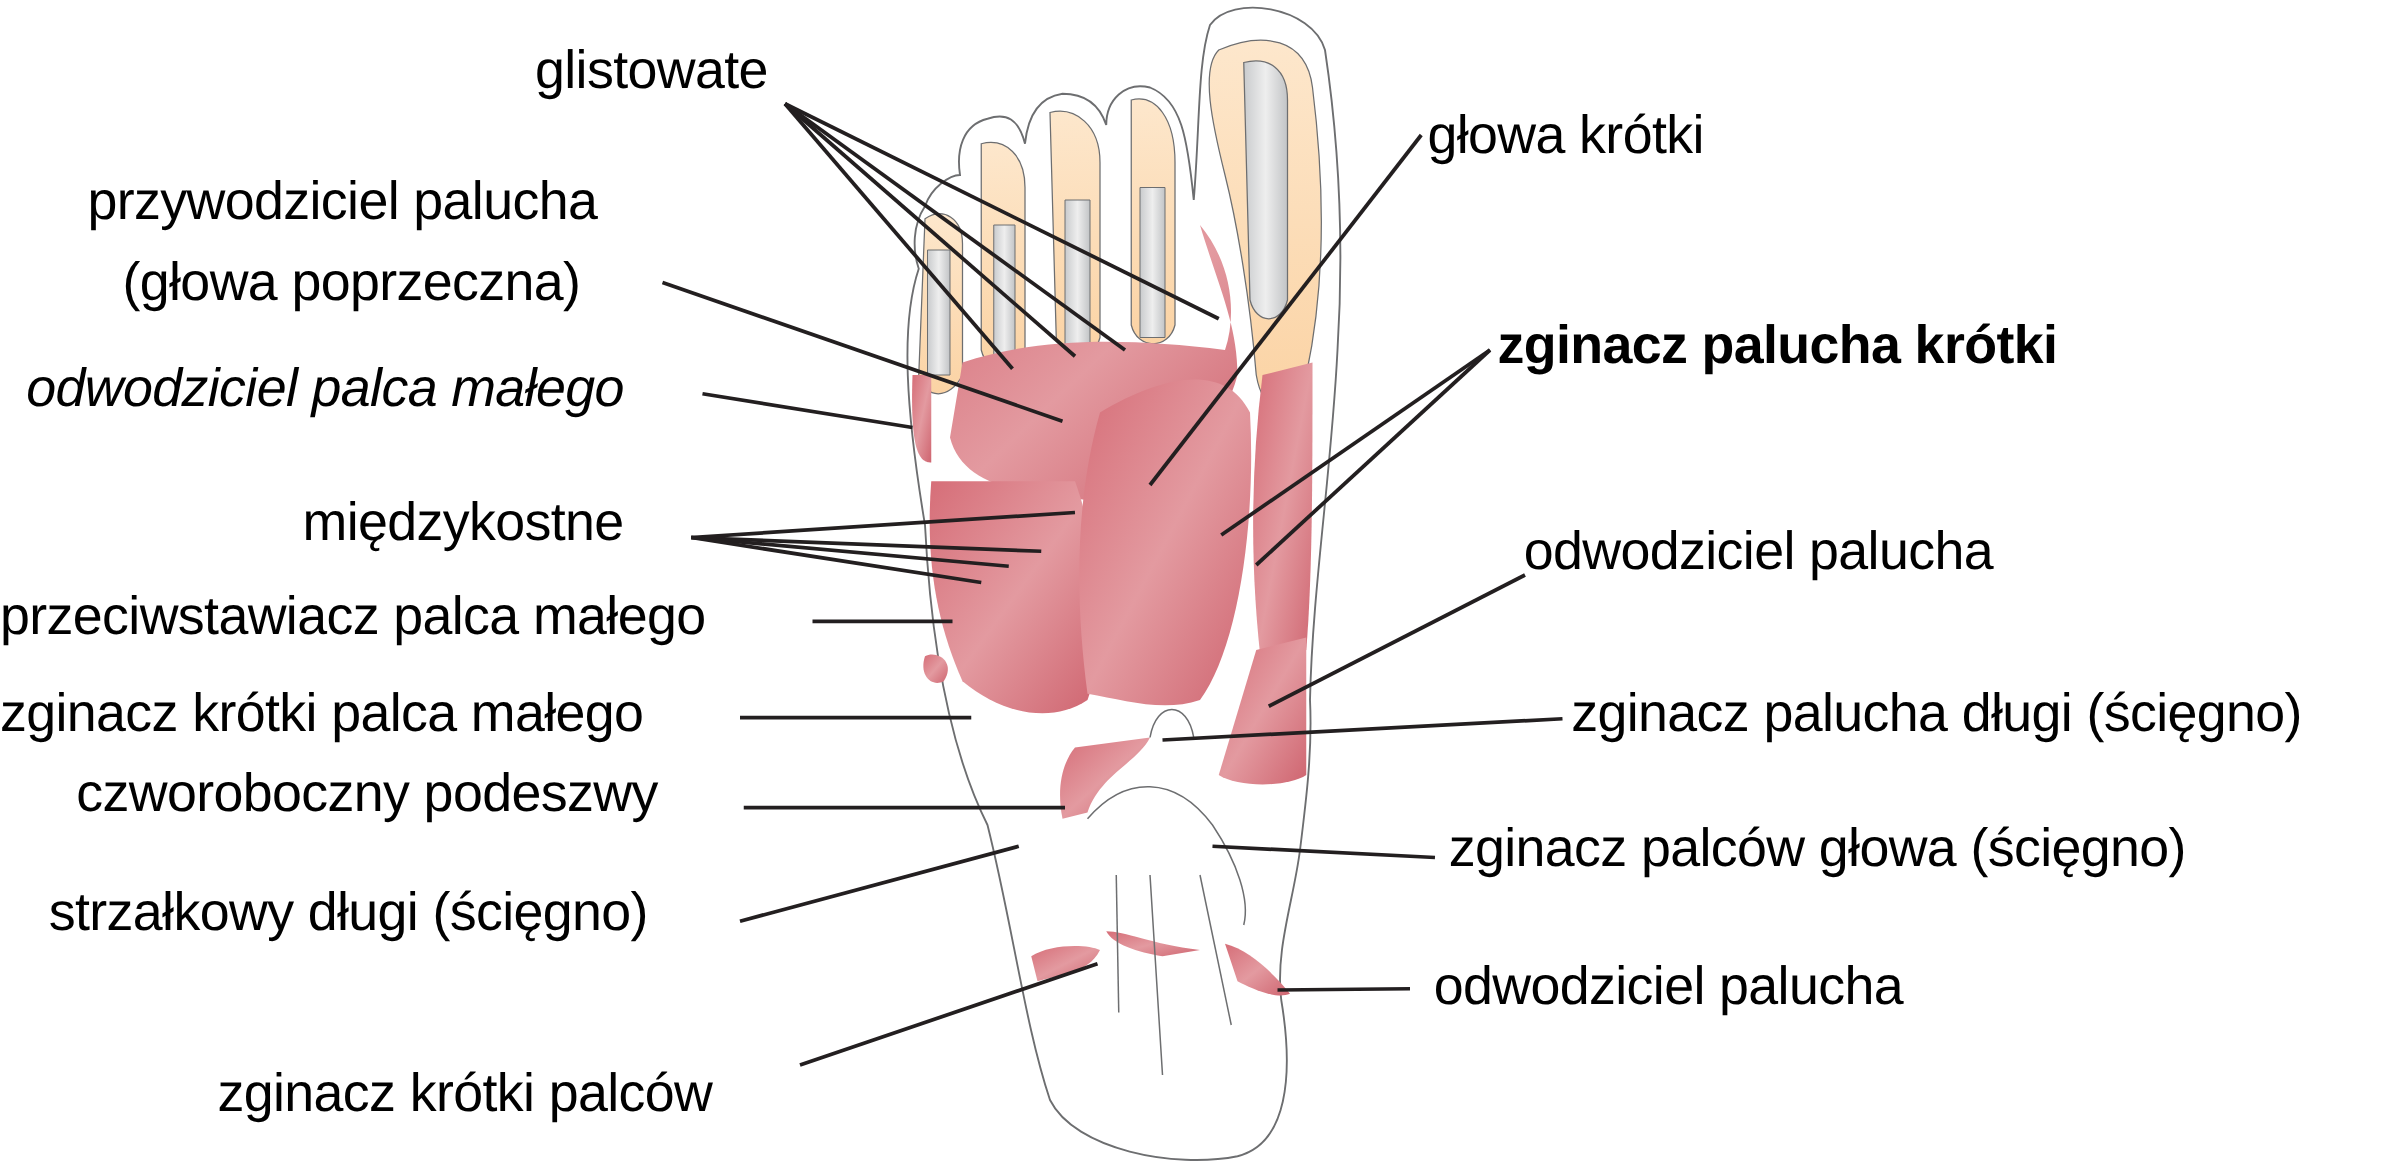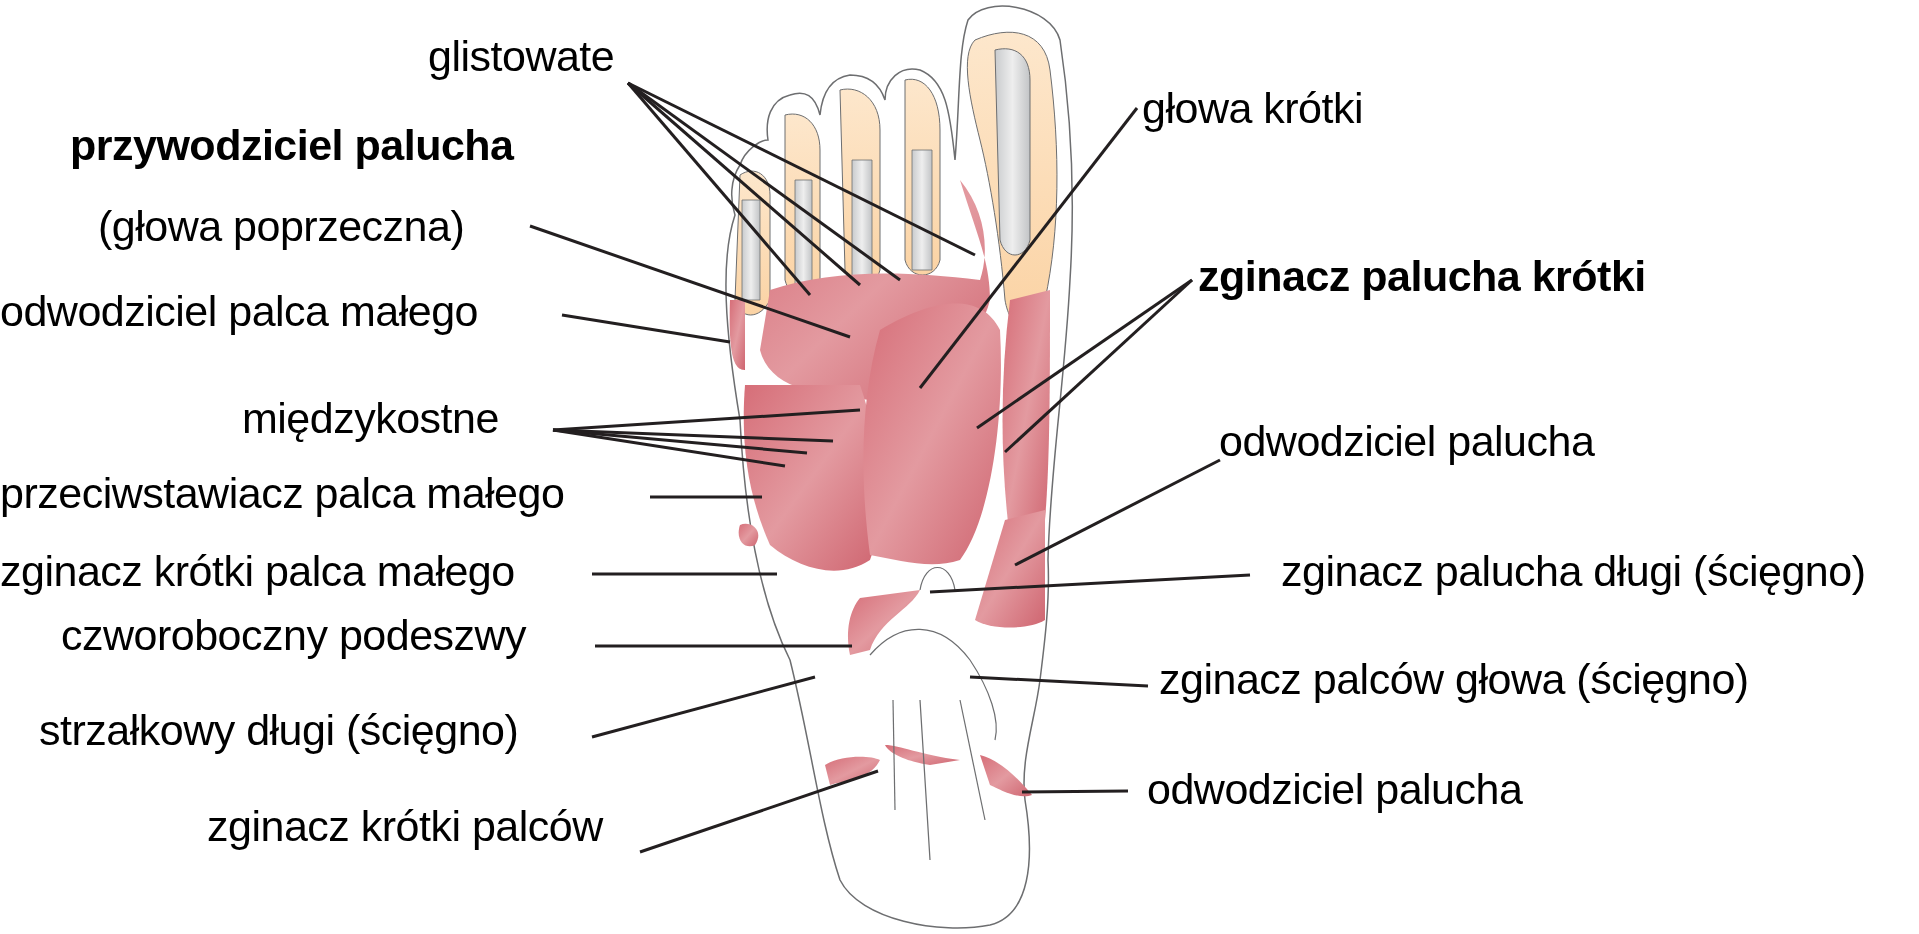--- a/index.html
+++ b/index.html
@@ -105,28 +105,28 @@
 
     <line x1="592" y1="737" x2="815" y2="677"></line>
 
     <line x1="1128" y1="791" x2="1022" y2="792"></line>
 
     <line x1="640" y1="852" x2="878" y2="771"></line>
   </g>
 </svg>
 
 <div class="label" style="left:428px; top:35px;">glistowate</div>
-<div class="label" style="left:70px; top:124px;font-weight:bold;">przywodziciel palucha</div>
+<div class="label" style="left:70px; top:140px;">przywodziciel palucha</div>
 <div class="label" style="left:98px; top:205px;text-align:right;">(głowa poprzeczna)</div>
-<div class="label" style="left:0; top:290px;">odwodziciel palca małego</div>
+<div class="label" style="left:21px; top:290px;font-style:italic;">odwodziciel palca małego</div>
 <div class="label" style="left:242px; top:397px;">międzykostne</div>
 <div class="label" style="left:0px; top:472px;">przeciwstawiacz palca małego</div>
 <div class="label" style="left:0px; top:550px;">zginacz krótki palca małego</div>
 <div class="label" style="left:61px; top:614px;">czworoboczny podeszwy</div>
 <div class="label" style="left:39px; top:709px;">strzałkowy długi (ścięgno)</div>
-<div class="label" style="left:174px; top:805px;margin-left:33px;">zginacz krótki palców</div>
+<div class="label" style="left:174px; top:854px;">zginacz krótki palców</div>
 
 <div class="label" style="left:1142px; top:87px;">głowa krótki</div>
 <div class="label" style="left:1198px; top:255px;font-weight:bold;">zginacz palucha krótki</div>
 <div class="label" style="left:1219px; top:420px;">odwodziciel palucha</div>
-<div class="label" style="left:1257px; top:550px;margin-left:24px;">zginacz palucha długi (ścięgno)</div>
+<div class="label" style="left:1257px; top:550px;">zginacz palucha długi (ścięgno)</div>
 <div class="label" style="left:1159px; top:658px;">zginacz palców głowa (ścięgno)</div>
 <div class="label" style="left:1147px; top:768px;">odwodziciel palucha</div>
 
 </body></html>

